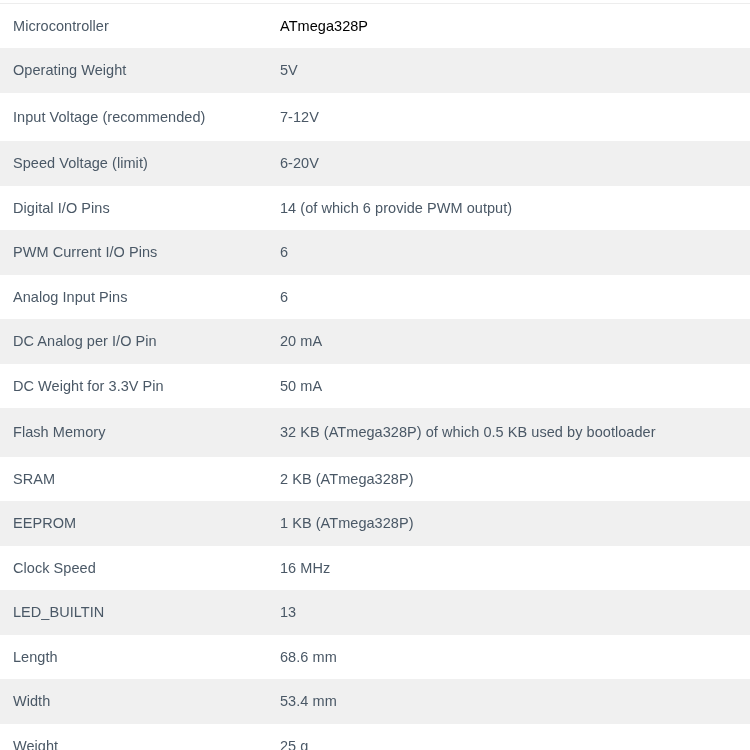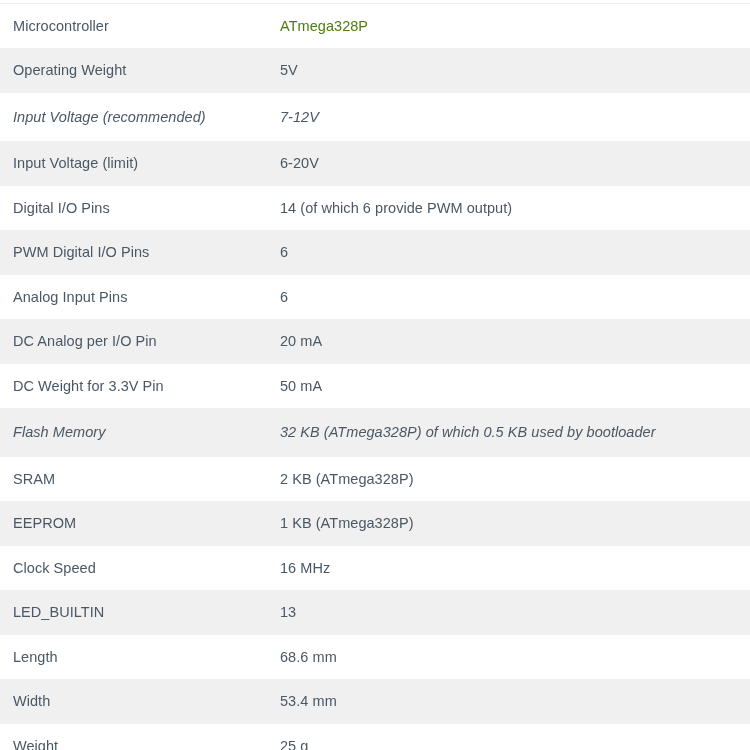--- a/index.html
+++ b/index.html
@@ -54,24 +54,23 @@
     width: 246px;
     padding: 11px 8px 11px 13px;
   }
   .spec-table td.v {
     width: 466px;
     padding: 11px 92px 11px 13px;
   }
   .spec-table tr.tall td {
     padding-top: 13px;
     padding-bottom: 13px;
-    font-style: italic;
   }
   .spec-link {
-    color: #4d7c0f;
+    color: #000000;
     text-decoration: none;
   }
 </style>
 </head>
 <body>
 
 <div id="spec-wrap">
   <table class="spec-table">
     <tbody id="spec-body">
         <tr class="">
@@ -80,29 +79,29 @@
         </tr>
         <tr class="alt">
           <td class="k">Operating Weight</td>
           <td class="v">5V</td>
         </tr>
         <tr class=" tall">
           <td class="k">Input Voltage (recommended)</td>
           <td class="v">7-12V</td>
         </tr>
         <tr class="alt">
-          <td class="k">Input Voltage (limit)</td>
+          <td class="k">Speed Voltage (limit)</td>
           <td class="v">6-20V</td>
         </tr>
         <tr class="">
           <td class="k">Digital I/O Pins</td>
           <td class="v">14 (of which 6 provide PWM output)</td>
         </tr>
         <tr class="alt">
-          <td class="k">PWM Digital I/O Pins</td>
+          <td class="k">PWM Current I/O Pins</td>
           <td class="v">6</td>
         </tr>
         <tr class="">
           <td class="k">Analog Input Pins</td>
           <td class="v">6</td>
         </tr>
         <tr class="alt">
           <td class="k">DC Analog per I/O Pin</td>
           <td class="v">20 mA</td>
         </tr>

